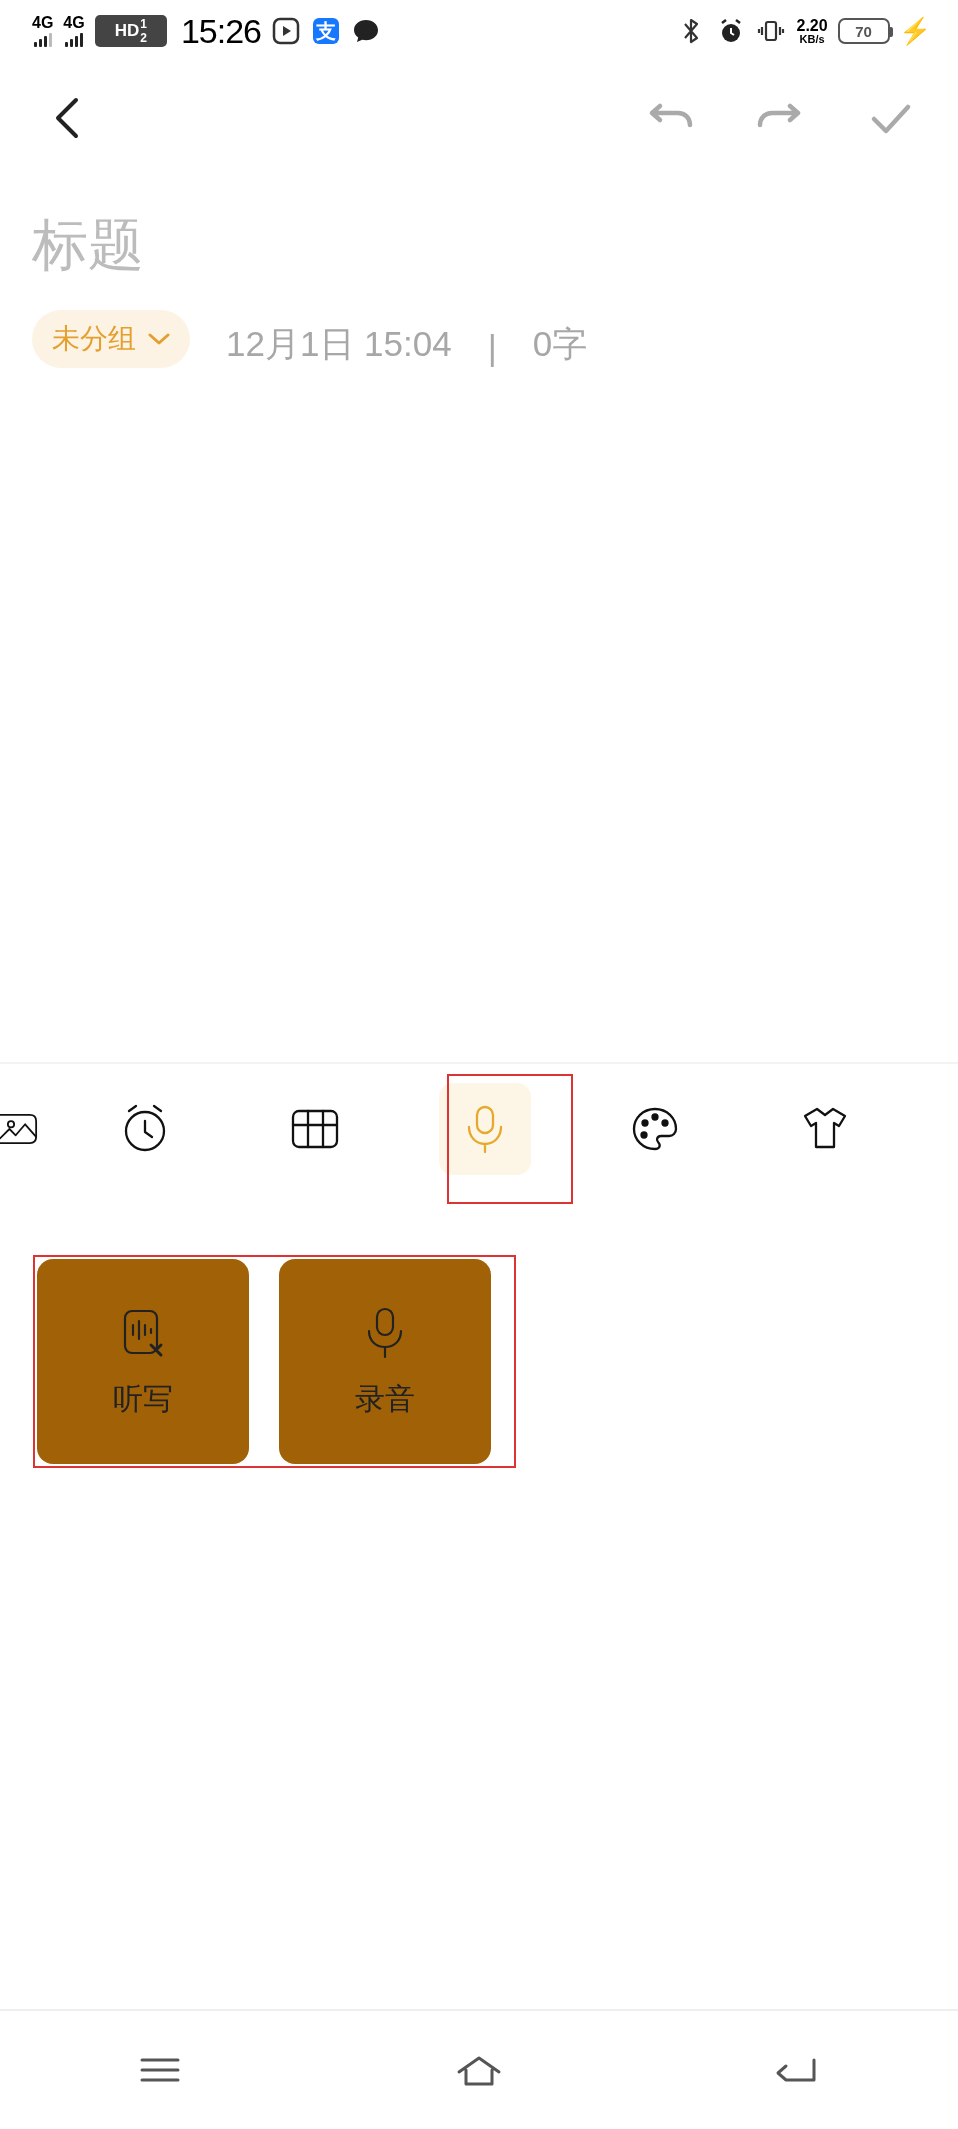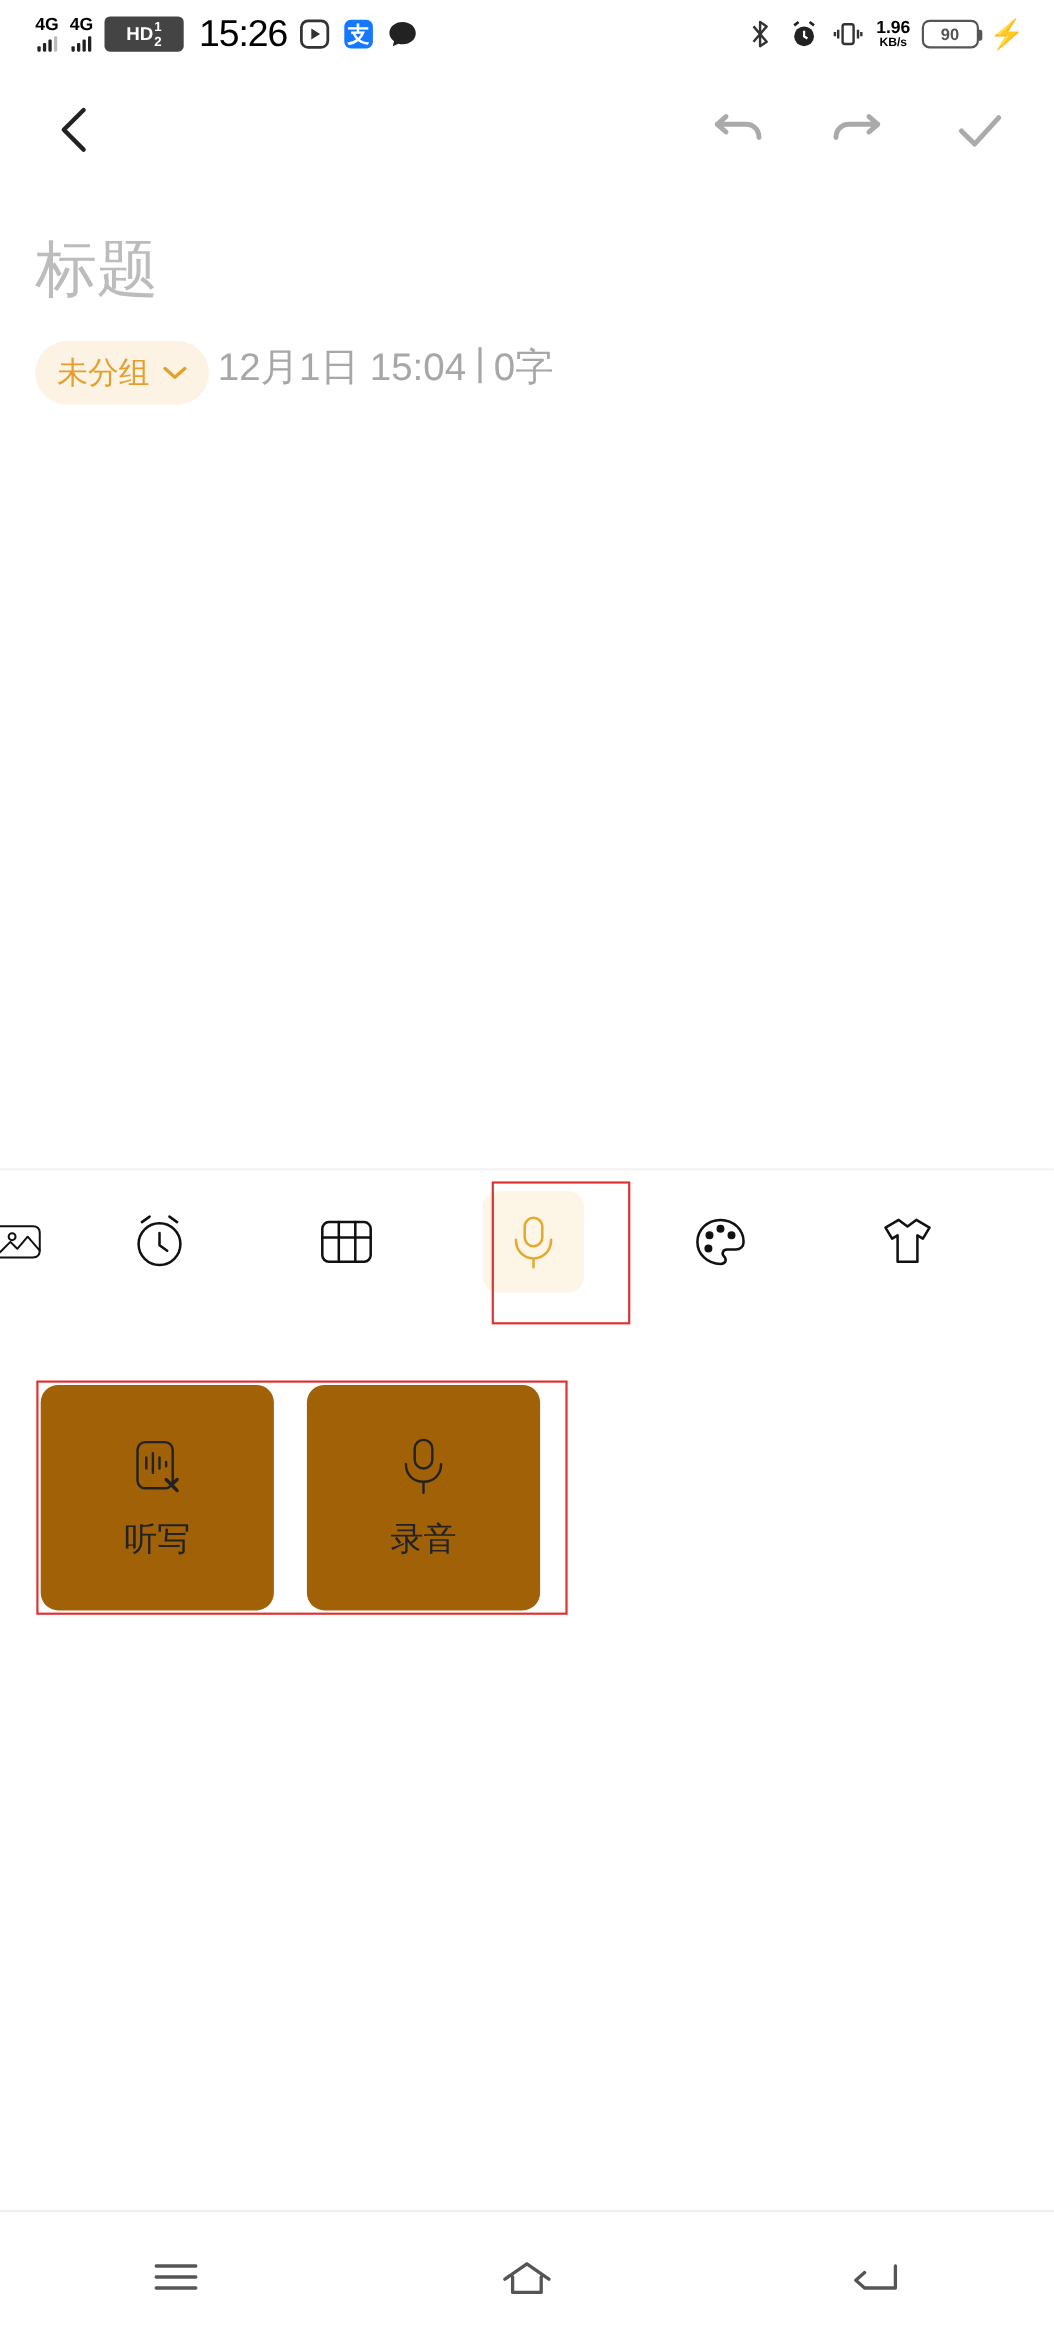--- a/index.html
+++ b/index.html
@@ -28,21 +28,21 @@
     
     .hdr { display:flex; align-items:center; justify-content:space-between; padding:30px 38px 20px 38px; }
     .hdr-right { display:flex; align-items:center; gap:50px; }
     .hbtn { width:60px; height:60px; display:flex; align-items:center; justify-content:center; color:#aaa; }
     .hbtn svg { width:52px; height:52px; stroke:#aaa; }
     .back svg { stroke:#222; }
 
     
     .note { padding:40px 50px 0 32px; }
     .title { font-size:56px; color:#bcbcbc; font-weight:400; }
-    .meta { display:flex; align-items:flex-start; gap:8px; margin-top:26px; }
+    .meta { display:flex; align-items:flex-end; gap:36px; margin-top:26px; }
     .group { background:#fdf3e4; color:#e3a02f; font-size:28px; font-weight:500; padding:10px 20px; border-radius:30px; display:flex; align-items:center; gap:12px; }
     .group svg { width:22px; height:14px; stroke:#e3a02f; }
     .ts { font-size:35px; color:#a7a7a7; }
 
     .body { position:absolute; top:330px; left:0; right:0; bottom:630px; }
 
     
     .tb-wrap { position:absolute; left:0; right:0; top:1062px; }
     .tb-div { height:2px; background:#f3f3f3; }
     .tb { height:130px; display:flex; align-items:center; padding:0 0; }
@@ -126,25 +126,25 @@
           <path d="M6 7l4-3M24 7l-4-3" stroke="#222" stroke-width="2.5" fill="none"></path>
         </svg>
     </div>
     <div class="stat-ic">
       <svg viewBox="0 0 30 30">
           <rect x="10" y="6" width="10" height="18" rx="2" fill="none" stroke="#333" stroke-width="2.2"></rect>
           <path d="M6 11v8M3 13v4M24 11v8M27 13v4" stroke="#333" stroke-width="2.2"></path>
         </svg>
     </div>
     <div class="kbs">
-      <span class="n">1.96</span>
+      <span class="n">2.20</span>
       <span class="u">KB/s</span>
     </div>
     <div class="batt">
-        <span>90</span>
+        <span>70</span>
       </div>
     <span class="bolt">⚡</span>
   </div>
 </div>
 
 <div class="hdr">
   <div class="hbtn back">
     <svg viewBox="0 0 52 52">
         <path d="M34 8 16 26l18 18" fill="none" stroke-width="4" stroke-linecap="round" stroke-linejoin="round"></path>
       </svg>

